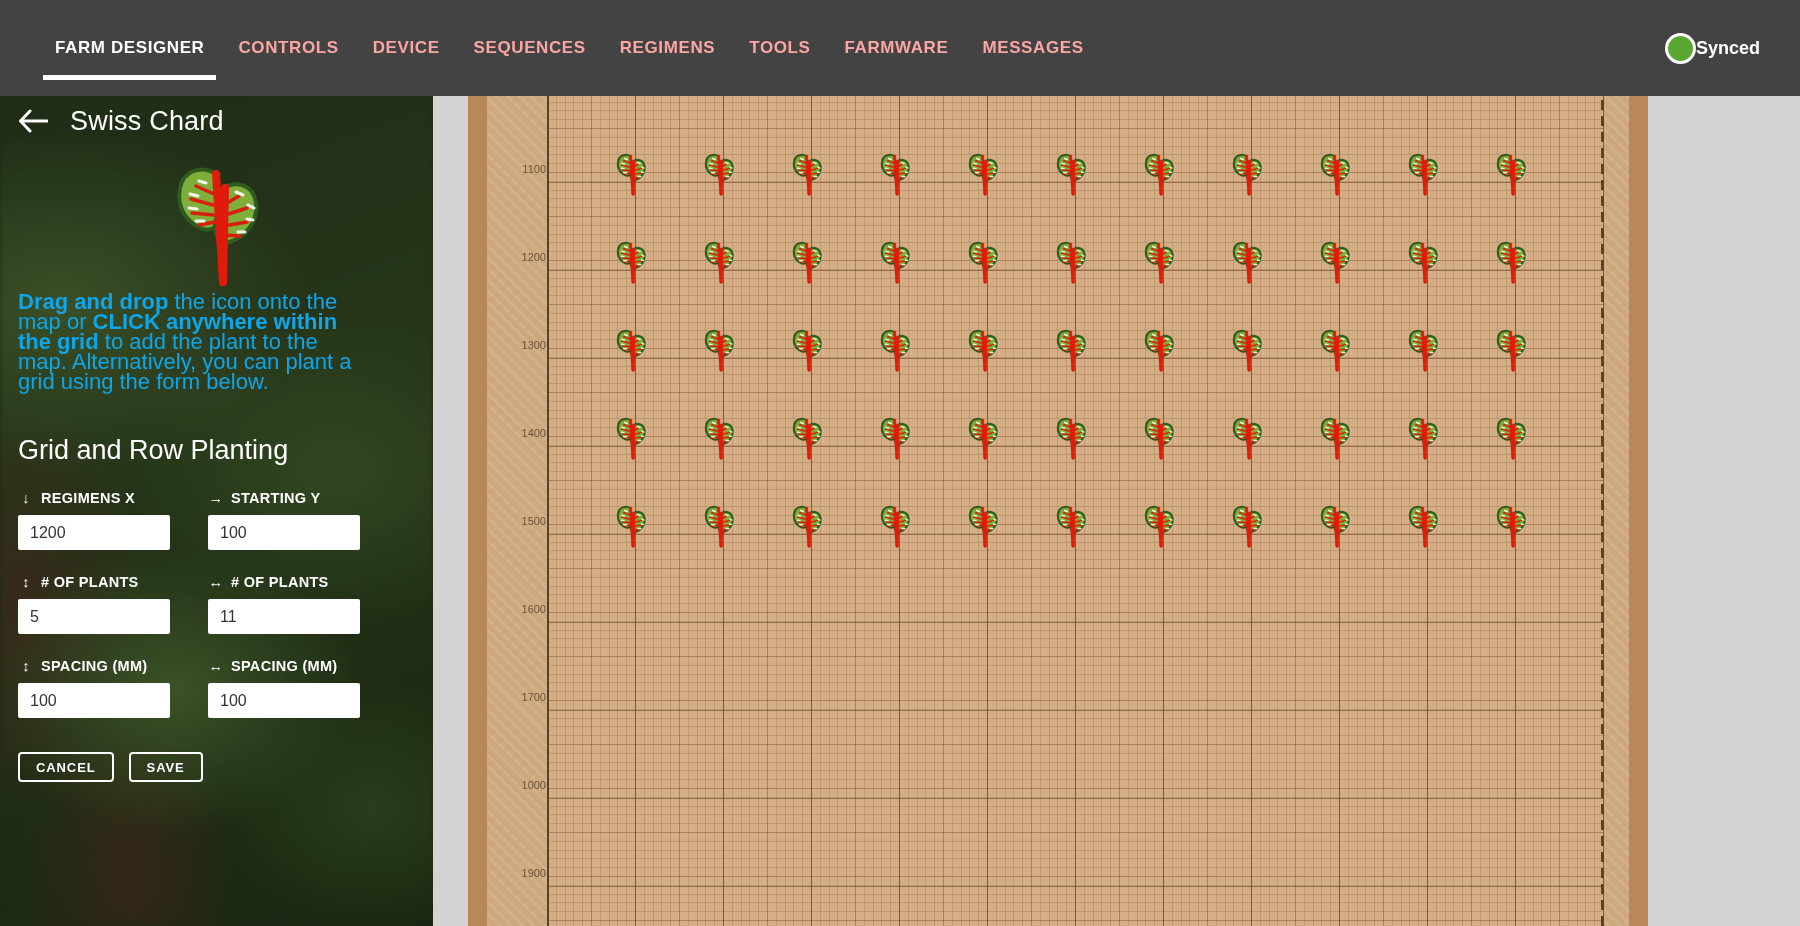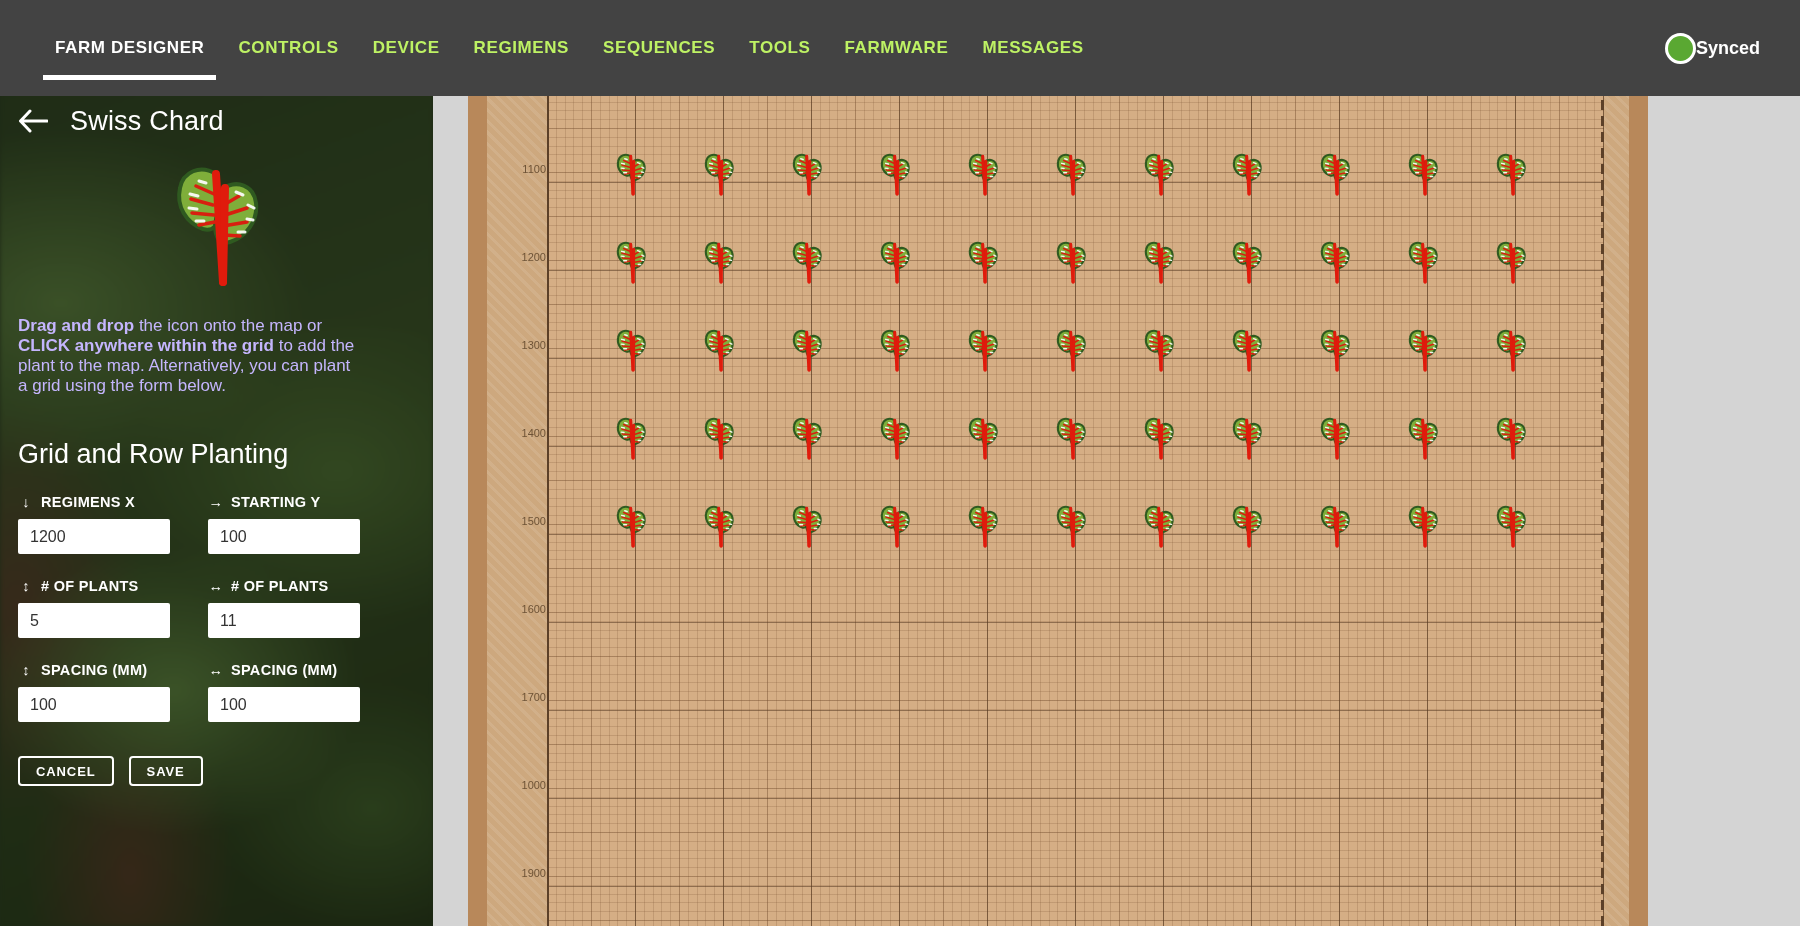--- a/index.html
+++ b/index.html
@@ -17,21 +17,21 @@
     background: #434343;
     display: flex; align-items: center;
     z-index: 40;
   }
   .nav-items { display: flex; align-items: center; height: 84px; padding-left: 38px; }
   .nav-item {
     position: relative;
     height: 84px;
     display: flex; align-items: center;
     padding: 0 17px;
-    color: #bef264;
+    color: #fca5a5;
     font-size: 17px;
     font-weight: bold;
     letter-spacing: 0.6px;
     cursor: pointer;
     white-space: nowrap;
   }
   .nav-item.active { color: #ffffff; }
   .nav-item.active::after {
     content: "";
     position: absolute;
@@ -98,24 +98,24 @@
     letter-spacing: 0.2px;
   }
 
   #plant-icon-wrap {
     display: flex; justify-content: center;
     margin-top: 6px;
     height: 138px;
   }
 
   #drag-help {
-    color: #c4b5fd;
-    font-size: 17px;
+    color: #0ea5e9;
+    font-size: 22px;
     line-height: 20px;
-    margin-top: 28px;
+    margin-top: 4px;
     width: 344px;
   }
   #drag-help b { font-weight: bold; }
 
   #grid-planting-title {
     color: #ffffff;
     font-size: 27px;
     font-weight: normal;
     margin-top: 43px;
   }
@@ -261,22 +261,22 @@
   }
 </style>
 </head>
 <body>
 
 <div id="navbar">
   <div class="nav-items">
       <div class="nav-item active">FARM DESIGNER</div>
       <div class="nav-item">CONTROLS</div>
       <div class="nav-item">DEVICE</div>
+      <div class="nav-item">SEQUENCES</div>
       <div class="nav-item">REGIMENS</div>
-      <div class="nav-item">SEQUENCES</div>
       <div class="nav-item">TOOLS</div>
       <div class="nav-item">FARMWARE</div>
       <div class="nav-item">MESSAGES</div>
     </div>
   <div class="nav-right">
     <div id="sync-dot"></div>
     <div id="sync-label">Synced</div>
   </div>
 </div>
 

